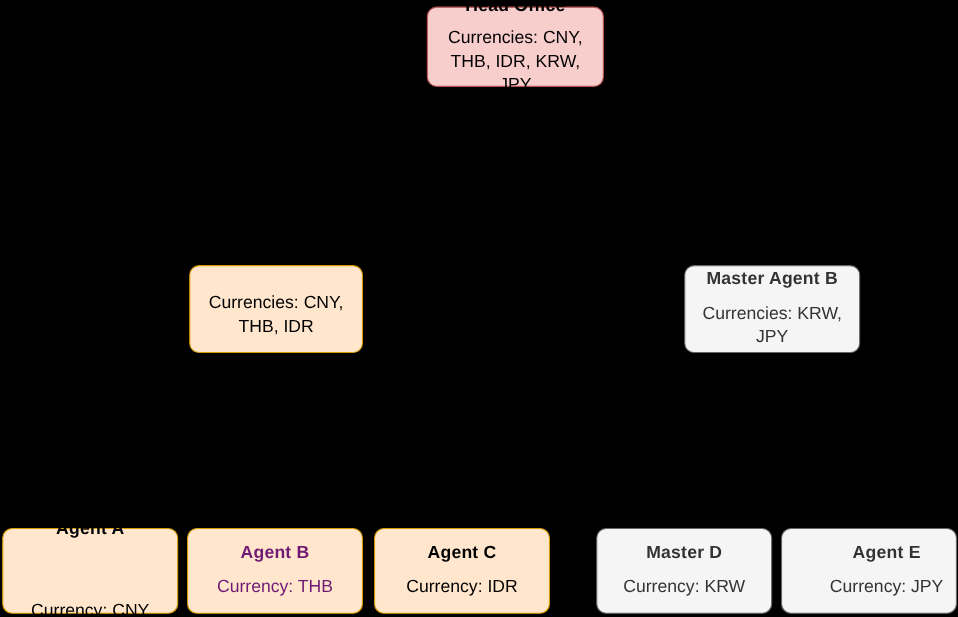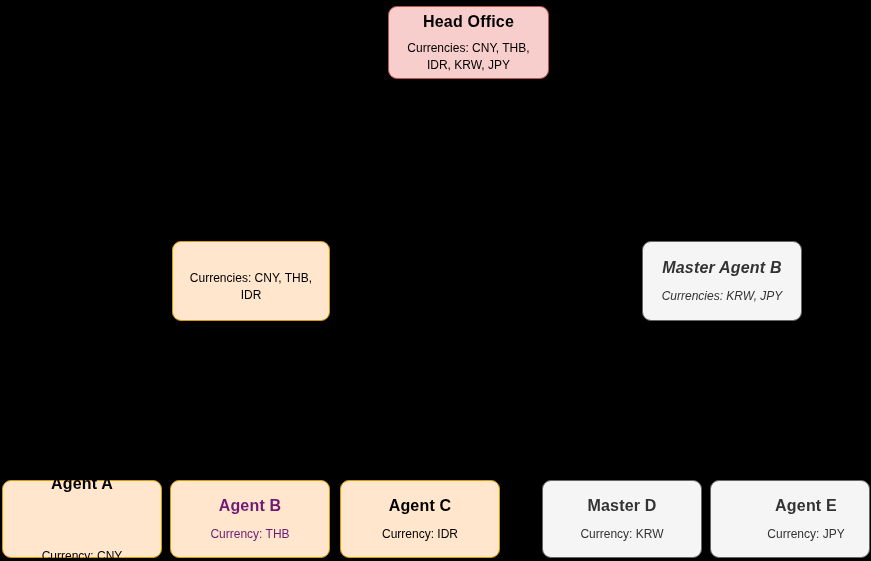--- a/index.html
+++ b/index.html
@@ -27,29 +27,29 @@
     text-align: center;
     padding: 6px 8px;
   }
   .node .title {
     font-weight: bold;
     font-size: 16px;
     line-height: 1.2;
     letter-spacing: 0.2px;
   }
   .node .subtitle {
-    font-size: 12px;
+    font-size: 16px;
     line-height: 1.35;
     margin-top: 11px;
   }
   
   .pos-head-office    { left: 388px; top: 6px;   width: 161px; height: 73px; }
   .pos-head-office .subtitle { margin-top: 9px; }
   .pos-master-agent-a { left: 172px; top: 241px; width: 158px; height: 80px; }
-  .pos-master-agent-b { left: 642px; top: 241px; width: 160px; height: 80px; font-style: italic; }
+  .pos-master-agent-b { left: 622px; top: 241px; width: 160px; height: 80px; }
   .pos-agent-a        { left: 2px;   top: 480px; width: 160px; height: 78px; gap: 44px; }
   .pos-agent-b        { left: 170px; top: 480px; width: 160px; height: 78px; }
   .pos-agent-c        { left: 340px; top: 480px; width: 160px; height: 78px; }
   .pos-agent-d        { left: 542px; top: 480px; width: 160px; height: 78px; }
   .pos-agent-e        { left: 710px; top: 480px; width: 160px; height: 78px; }
 </style>
 </head>
 <body>
 
 <div class="canvas">

